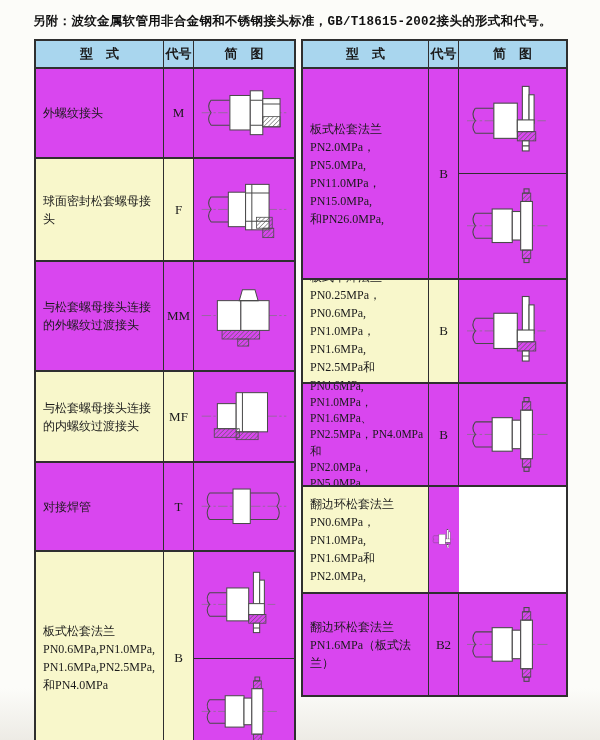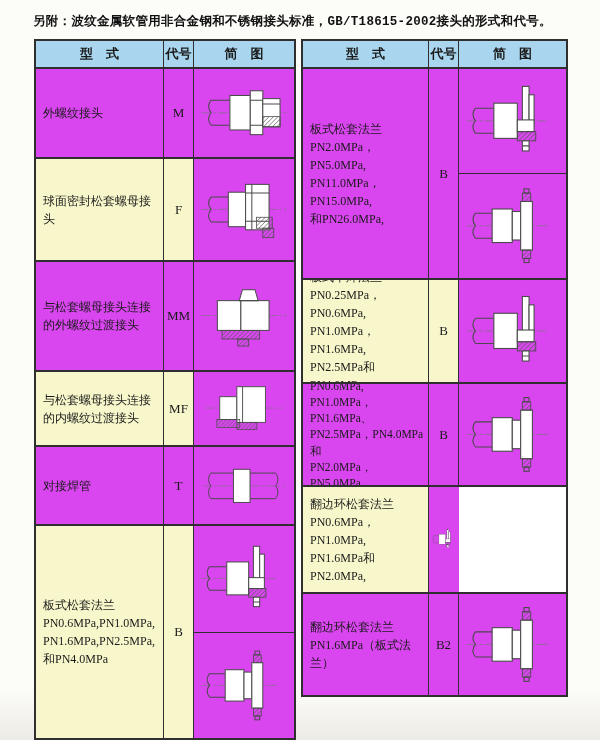--- a/index.html
+++ b/index.html
@@ -175,31 +175,31 @@
   <div class="row" style="height:110px">
     <div class="c type-c">与松套螺母接头连接的外螺纹过渡接头</div>
     <div class="c code-c">MM</div>
     <div class="c diag-c">
       <svg viewBox="0 0 120 90" aria-label="external-thread-transition-fitting">
           <use href="#s-mm"></use>
         </svg>
     </div>
   </div>
 
-  <div class="row hl" style="height:75px">
+  <div class="row hl" style="height:91px">
     <div class="c type-c">与松套螺母接头连接的内螺纹过渡接头</div>
     <div class="c code-c">MF</div>
     <div class="c diag-c">
       <svg viewBox="0 0 120 90" aria-label="internal-thread-transition-fitting">
           <use href="#s-mf"></use>
         </svg>
     </div>
   </div>
 
-  <div class="row" style="height:79px">
+  <div class="row" style="height:89px">
     <div class="c type-c">对接焊管</div>
     <div class="c code-c">T</div>
     <div class="c diag-c">
       <svg viewBox="0 0 120 90" aria-label="butt-weld-pipe">
           <use href="#s-t"></use>
         </svg>
     </div>
   </div>
 
   <div class="row hl" style="height:212px">

